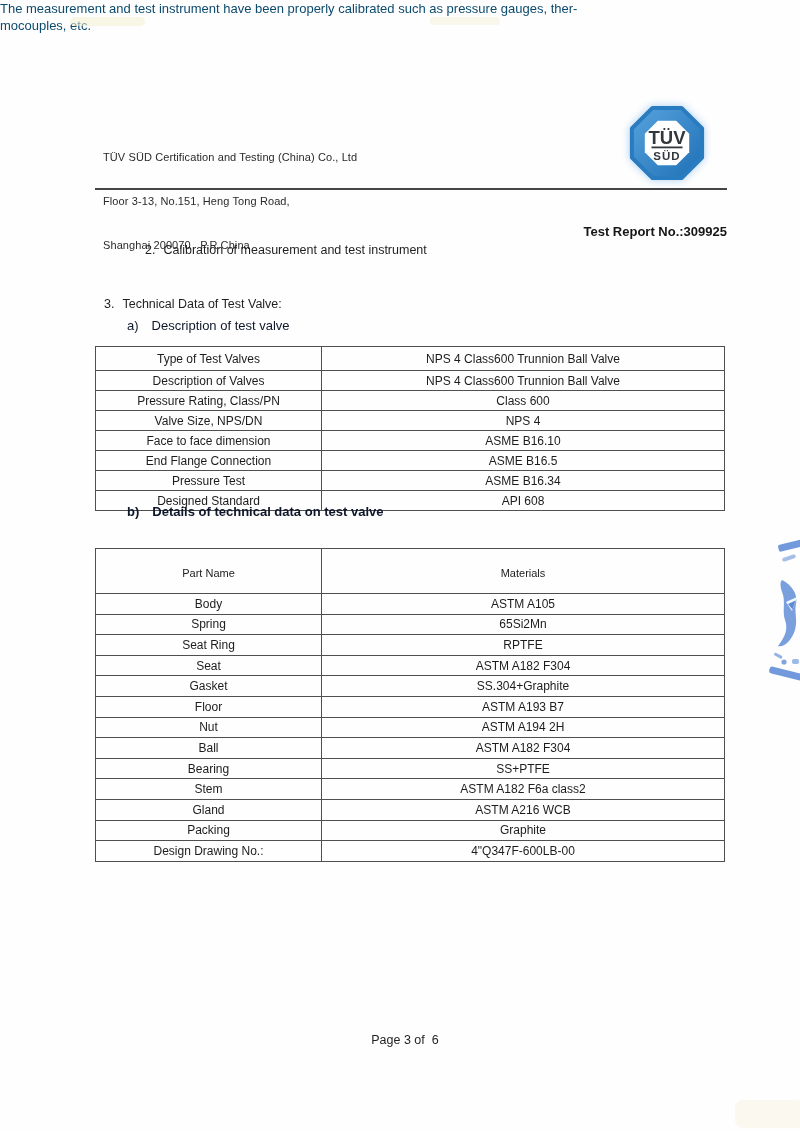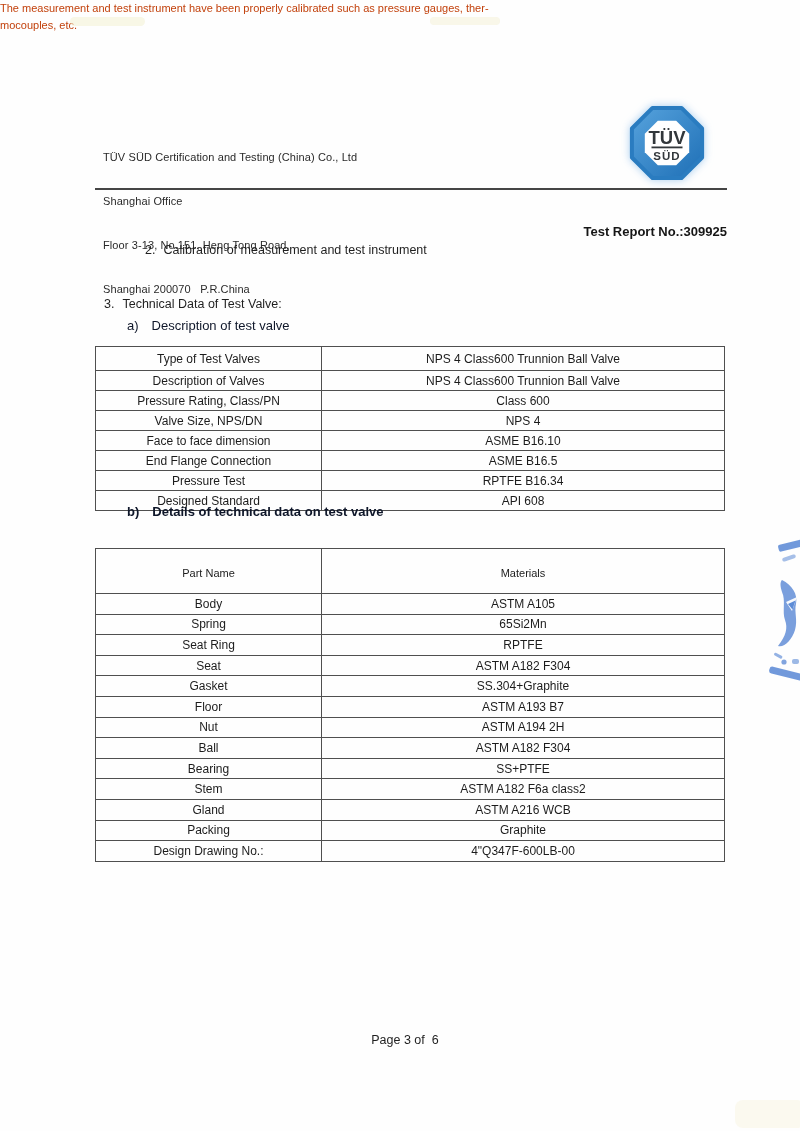--- a/index.html
+++ b/index.html
@@ -22,21 +22,21 @@
   .rule { position:absolute; left:95px; top:188px; width:632px; height:2px; background:#454545; }
   
   .report-no {
     position:absolute; left:400px; top:224px; width:327px;
     text-align:right; font-size:13px; font-weight:bold; color:#161616;
   }
   
   .sec { position:absolute; font-size:12.5px; color:#1f1f1f; }
   .sec .num { display:inline-block; margin-right:8px; }
   #sec2 { left:104px; top:243px;margin-left:41px; }
-  #sec2-body { left:123px; top:262px; width:600px; font-size:11px; line-height:17px; color:#c2410c; }
+  #sec2-body { left:123px; top:262px; width:600px; font-size:13px; line-height:17px; color:#0c4a6e; }
   #sec3 { left:104px; top:297px; }
   .subitem { position:absolute; font-size:13px; color:#0f172a; }
   .subitem .num { display:inline-block; margin-right:13px; }
   #sec3a { left:127px; top:318px; }
   #sec3b { left:127px; top:504px;font-weight:bold; }
   
   table.doc {
     position:absolute; left:95px; width:630px;
     border-collapse:collapse; table-layout:fixed;
     border:1.5px solid #4b4b4b;
@@ -69,21 +69,20 @@
 <body>
 
 <div class="page">
 
   <div class="smudge a"></div>
   <div class="smudge b"></div>
   <div class="smudge c"></div>
 
   <div class="letterhead">
     <div>TÜV SÜD Certification and Testing (China) Co., Ltd</div>
-    <div>Shanghai Office</div>
     <div>Floor 3-13, No.151, Heng Tong Road,</div>
     <div>Shanghai 200070   P.R.China</div>
   </div>
 
   <div class="logo">
     <svg width="90" height="90" viewBox="0 0 90 90">
       <defs>
         <linearGradient id="oct" x1="0" y1="0" x2="1" y2="1">
           <stop offset="0" stop-color="#57a3dd"></stop>
           <stop offset="1" stop-color="#1e6fb6"></stop>
@@ -141,21 +140,21 @@
       <tr>
         <td>Face to face dimension</td>
         <td>ASME B16.10</td>
       </tr>
       <tr>
         <td>End Flange Connection</td>
         <td>ASME B16.5</td>
       </tr>
       <tr>
         <td>Pressure Test</td>
-        <td>RPTFE B16.34</td>
+        <td>ASME B16.34</td>
       </tr>
       <tr>
         <td>Designed Standard</td>
         <td>API 608</td>
       </tr>
     </tbody>
   </table>
 
   <div class="subitem" id="sec3b">
     <span class="num">b)</span><span>Details of technical data on test valve</span>

